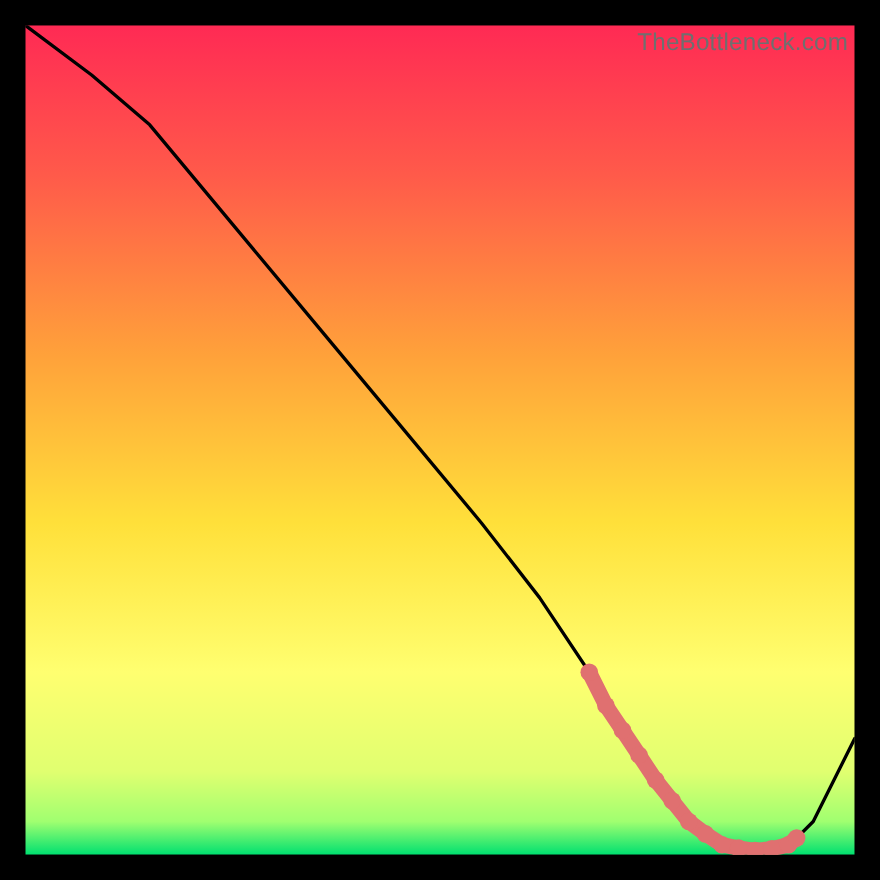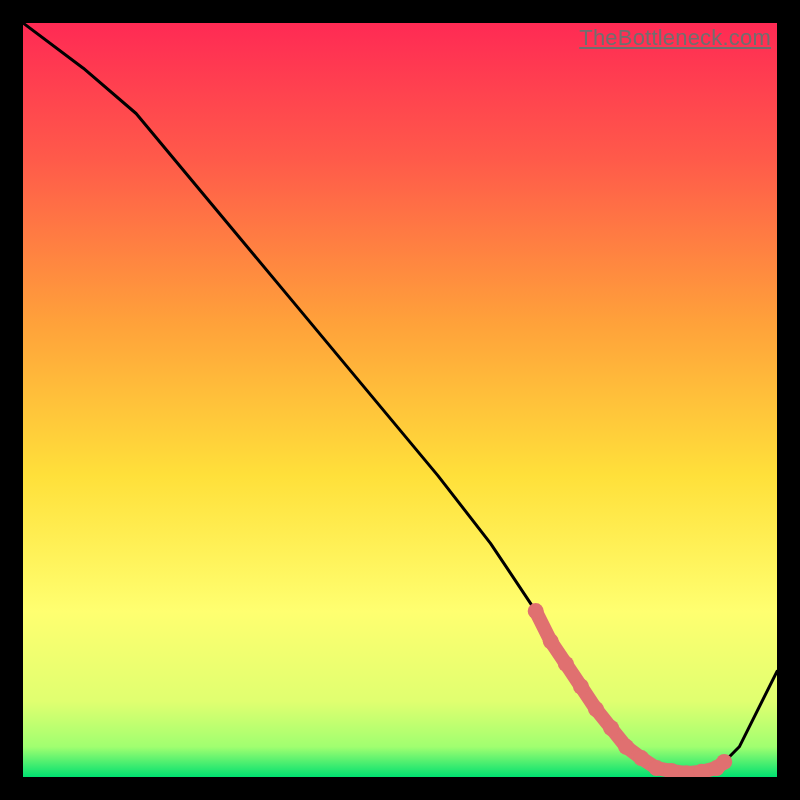--- a/index.html
+++ b/index.html
@@ -27,21 +27,20 @@
     height: 754px;
   }
   .watermark {
     position: absolute;
     top: 2px;
     right: 6px;
     font-size: 22px;
     font-weight: 500;
     color: #6f6f6f;
     letter-spacing: 0.2px;
-    text-decoration: underline;
   }
   svg {
     position: absolute;
     left: 0;
     top: 0;
   }
 </style>
 </head>
 <body>
 

